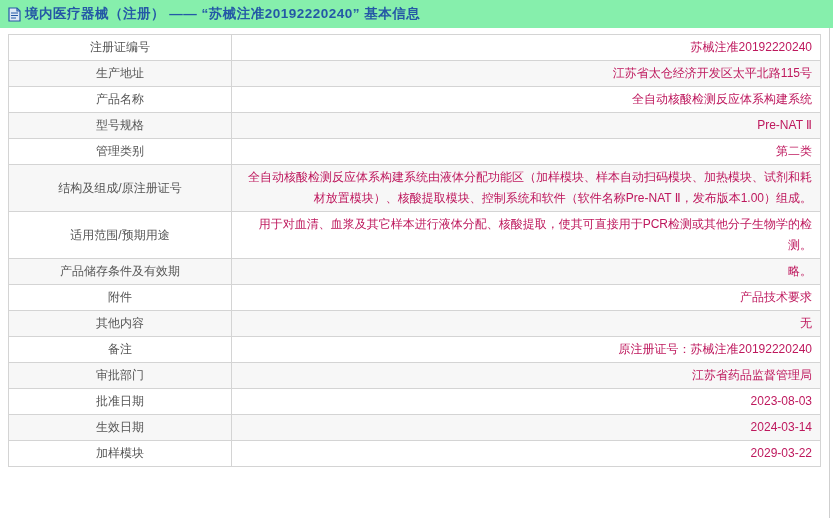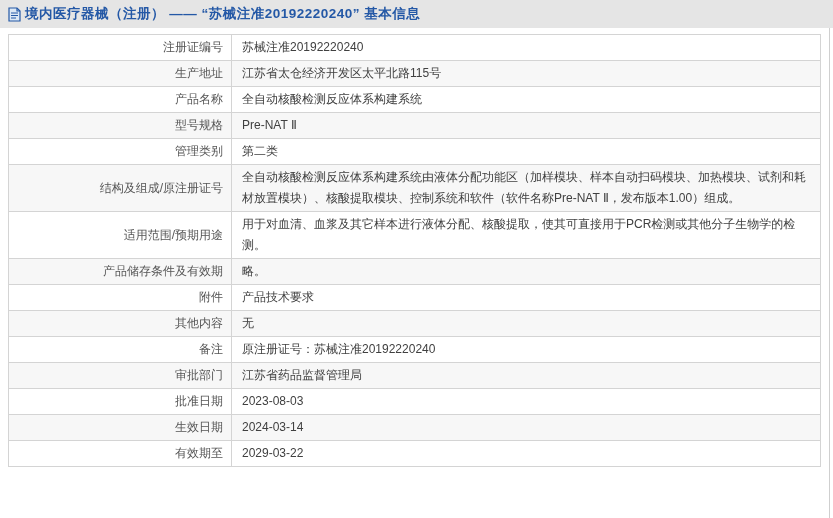--- a/index.html
+++ b/index.html
@@ -5,21 +5,21 @@
   * { margin: 0; padding: 0; box-sizing: border-box; }
   html, body {
     width: 833px; height: 518px;
     background: #ffffff;
     font-family: "Liberation Sans", "DejaVu Sans", sans-serif;
     overflow: hidden;
     position: relative;
   }
   .page-header {
     width: 833px; height: 28px;
-    background: #e5e5e5;
+    background: #86efac;
     display: flex; align-items: center;
     padding-left: 8px;
   }
   .doc-icon { width: 13px; height: 15px; margin-right: 4px; flex: 0 0 auto; }
   .page-title {
     color: #2458a6;
     font-size: 13.5px;
     font-weight: bold;
     letter-spacing: 0.5px;
     white-space: nowrap;
@@ -34,29 +34,29 @@
   }
   .info-table td {
     border: 1px solid #d4d4d4;
     height: 23px;
     padding: 2px 8px;
     vertical-align: middle;
     color: #4a4a4a;
   }
   .info-table td.label-cell {
     width: 223px;
-    text-align: right;
+    text-align: center;
     color: #555555;
     white-space: nowrap;
   }
   .info-table td.value-cell {
-    text-align: left;
+    text-align: right;
     padding-left: 10px;
     line-height: 1.75;
-    color: #404040;
+    color: #be185d;
   }
   .info-table tr:nth-child(even) td { background: #f7f7f7; }
   .info-table tr:nth-child(odd) td { background: #ffffff; }
   .right-line {
     position: absolute;
     top: 28px; right: 3px;
     width: 1px; height: 490px;
     background: #cfcfcf;
   }
 </style>
@@ -126,19 +126,19 @@
       </tr>
       <tr>
         <td class="label-cell"><span>批准日期</span></td>
         <td class="value-cell"><span>2023-08-03</span></td>
       </tr>
       <tr>
         <td class="label-cell"><span>生效日期</span></td>
         <td class="value-cell"><span>2024-03-14</span></td>
       </tr>
       <tr>
-        <td class="label-cell"><span>有效期至</span></td>
+        <td class="label-cell"><span>加样模块</span></td>
         <td class="value-cell"><span>2029-03-22</span></td>
       </tr>
     </tbody>
 </table>
 
 <div class="right-line"></div>
 
 </body></html>

